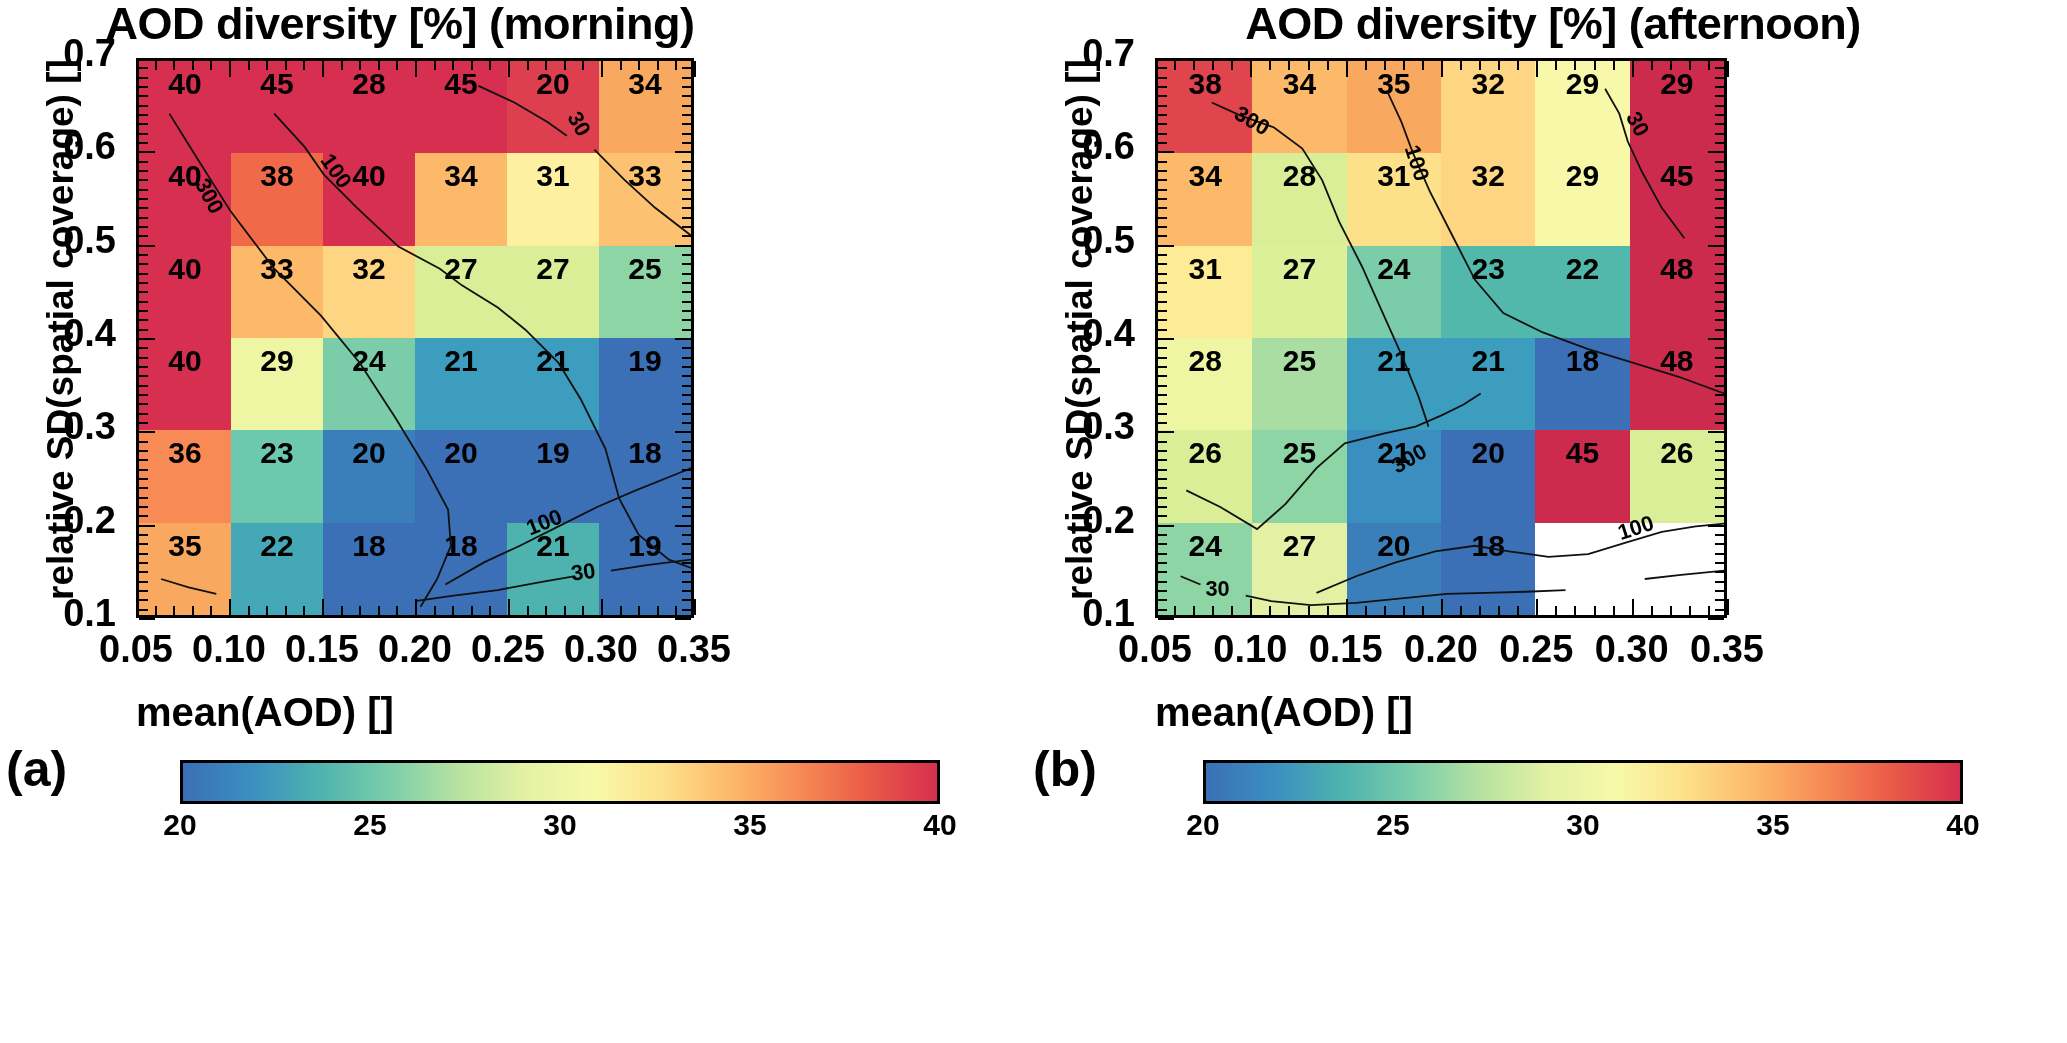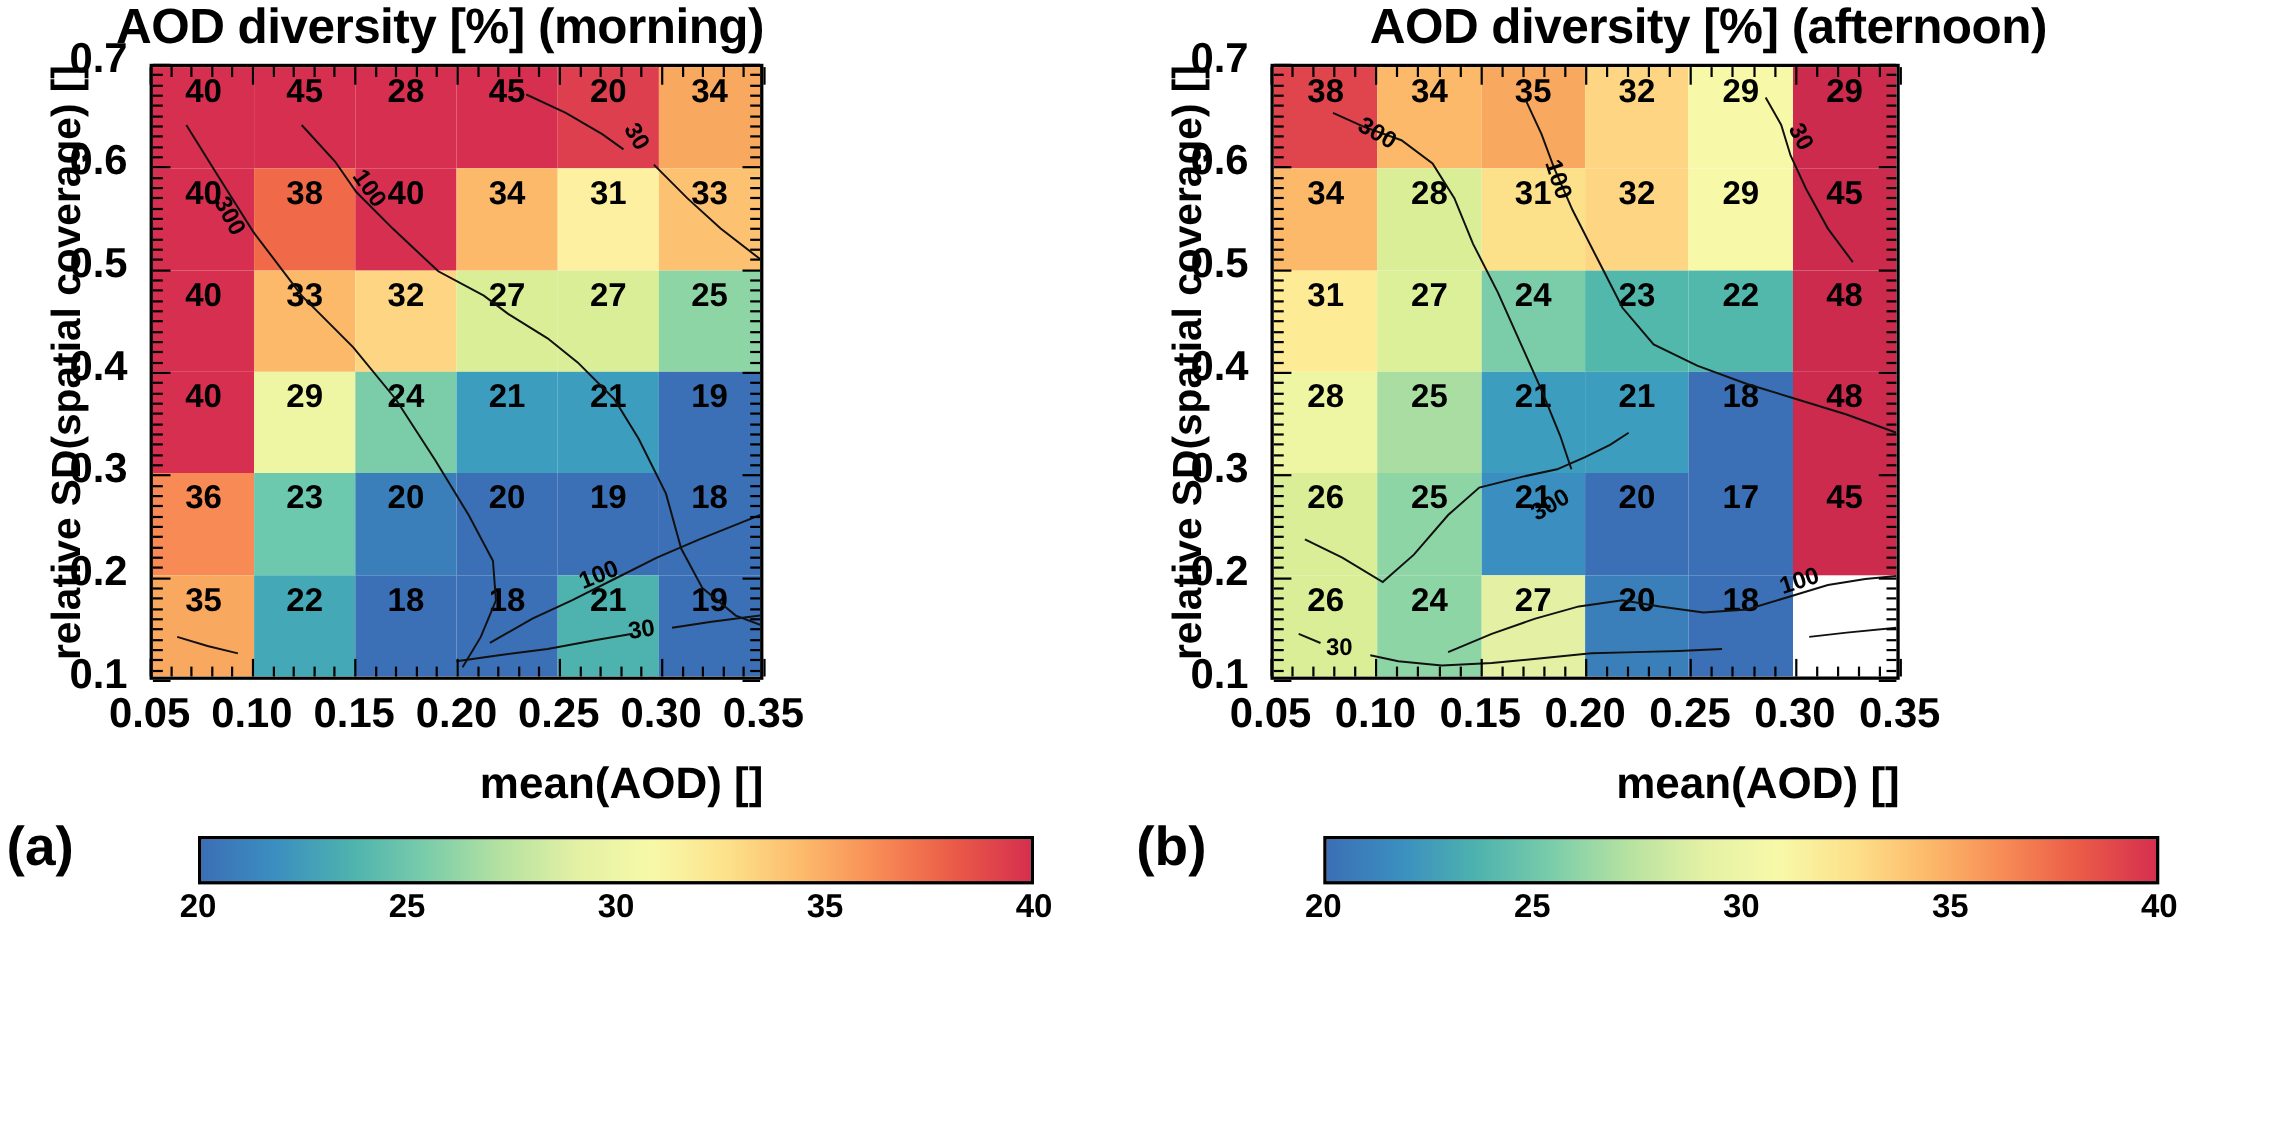--- a/index.html
+++ b/index.html
@@ -48,21 +48,21 @@
   }
   .xtick-row{position:absolute;font-size:38px;font-weight:700;color:#000;white-space:nowrap;}
   .xtick{position:absolute;transform:translateX(-50%);}
 
   .ylab{
     position:absolute;font-size:37px;font-weight:700;color:#000;
     transform-origin:0 0;transform:rotate(-90deg);white-space:nowrap;
   }
   .xlab{
     position:absolute;font-size:40px;font-weight:700;color:#000;
-    text-align:right;white-space:nowrap;
+    text-align:left;white-space:nowrap;
   }
 
   .tick{position:absolute;background:#000;}
 
   
   .cbar-wrap{position:absolute;}
   .cbar{
     position:absolute;left:0;top:0;width:100%;height:44px;
     border:3px solid #000;box-sizing:border-box;
   }
@@ -519,23 +519,20 @@
           </div>
           <div class="cell" style="background: rgb(142, 213, 166);">
             <span>25</span>
           </div>
           <div class="cell" style="background: rgb(59, 143, 192);">
             <span>21</span>
           </div>
           <div class="cell" style="background: rgb(59, 111, 182);">
             <span>20</span>
           </div>
-          <div class="cell" style="background: rgb(59, 111, 182);">
-            <span>17</span>
-          </div>
           <div class="cell" style="background: rgb(204, 43, 78);">
             <span>45</span>
           </div>
           <div class="cell" style="background: rgb(217, 238, 150);">
             <span>26</span>
           </div>
           <div class="cell" style="background: rgb(142, 213, 166);">
             <span>24</span>
           </div>
           <div class="cell" style="background: rgb(228, 241, 164);">

